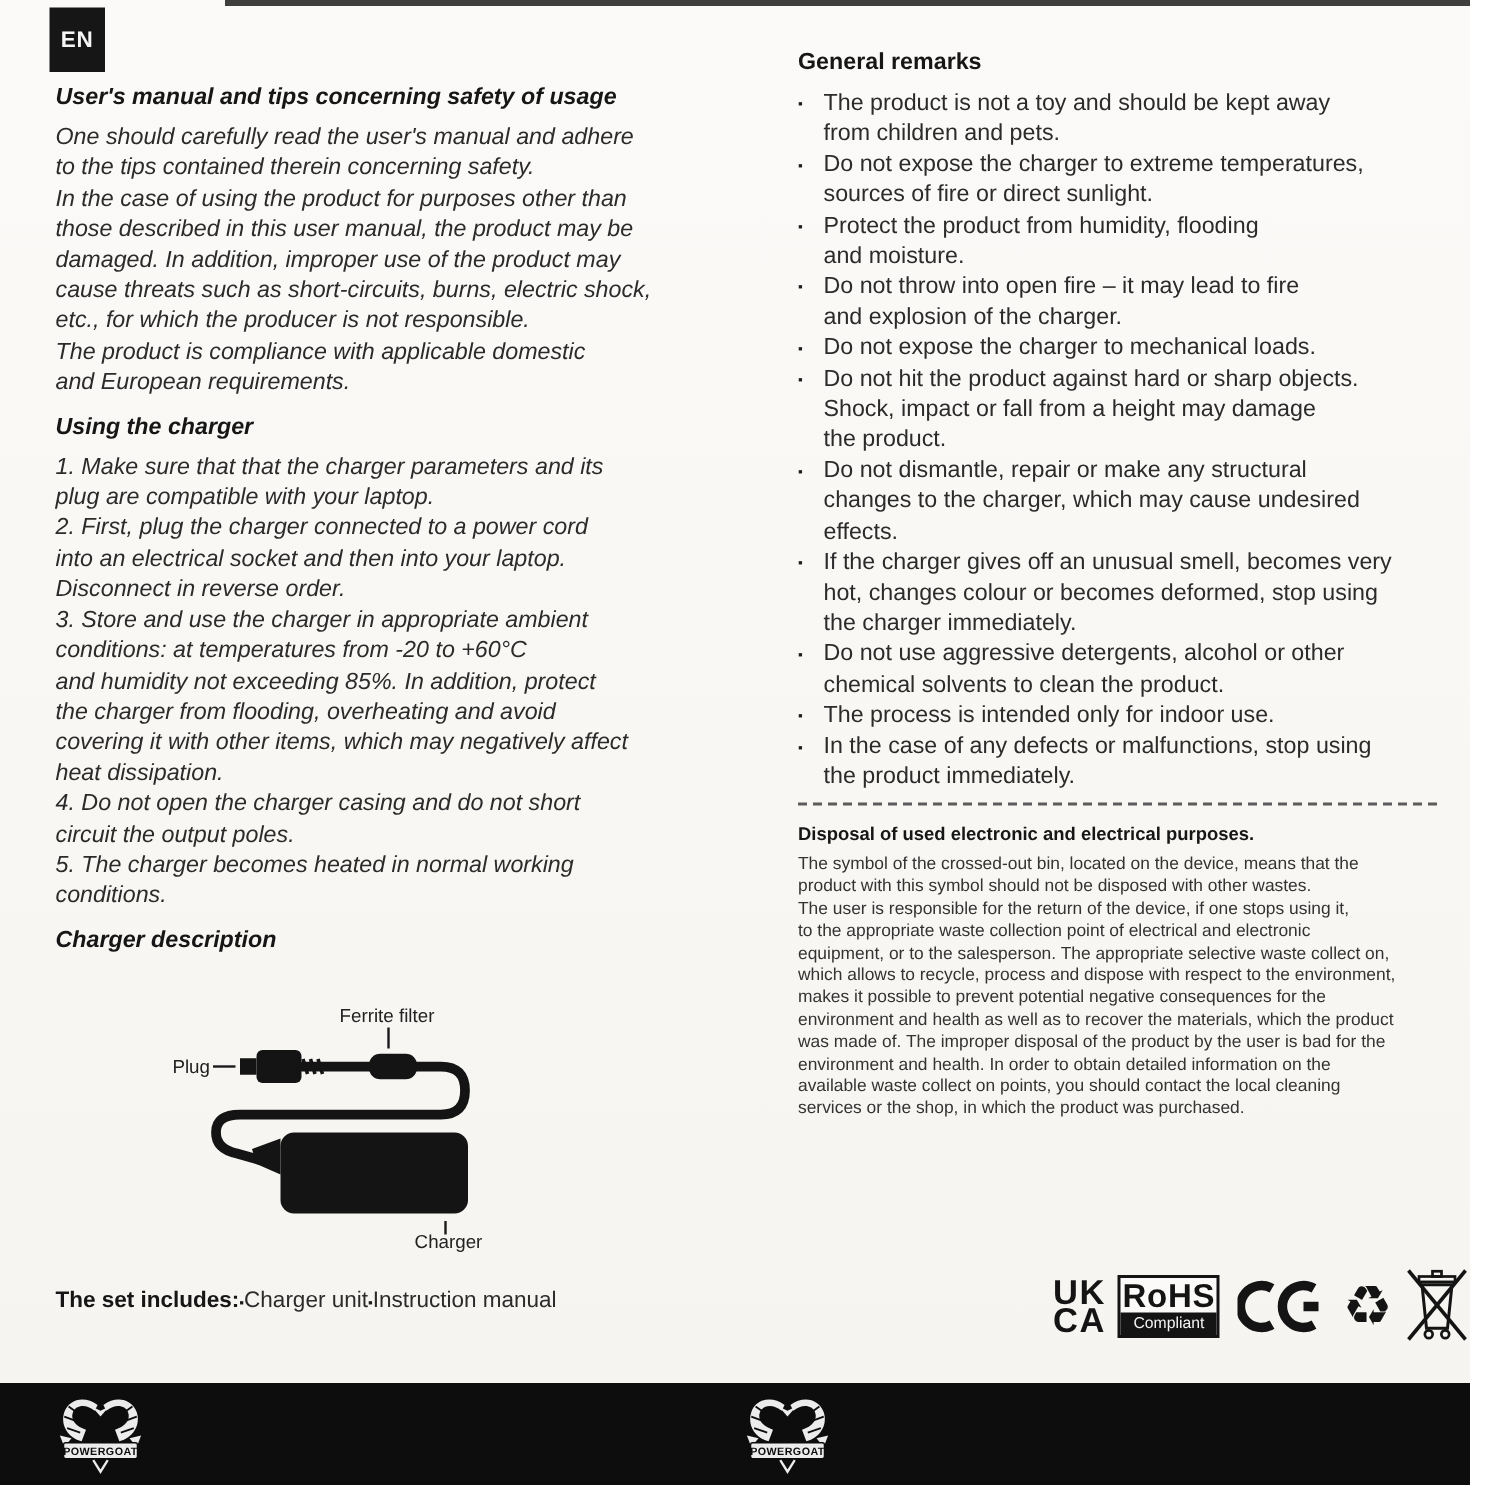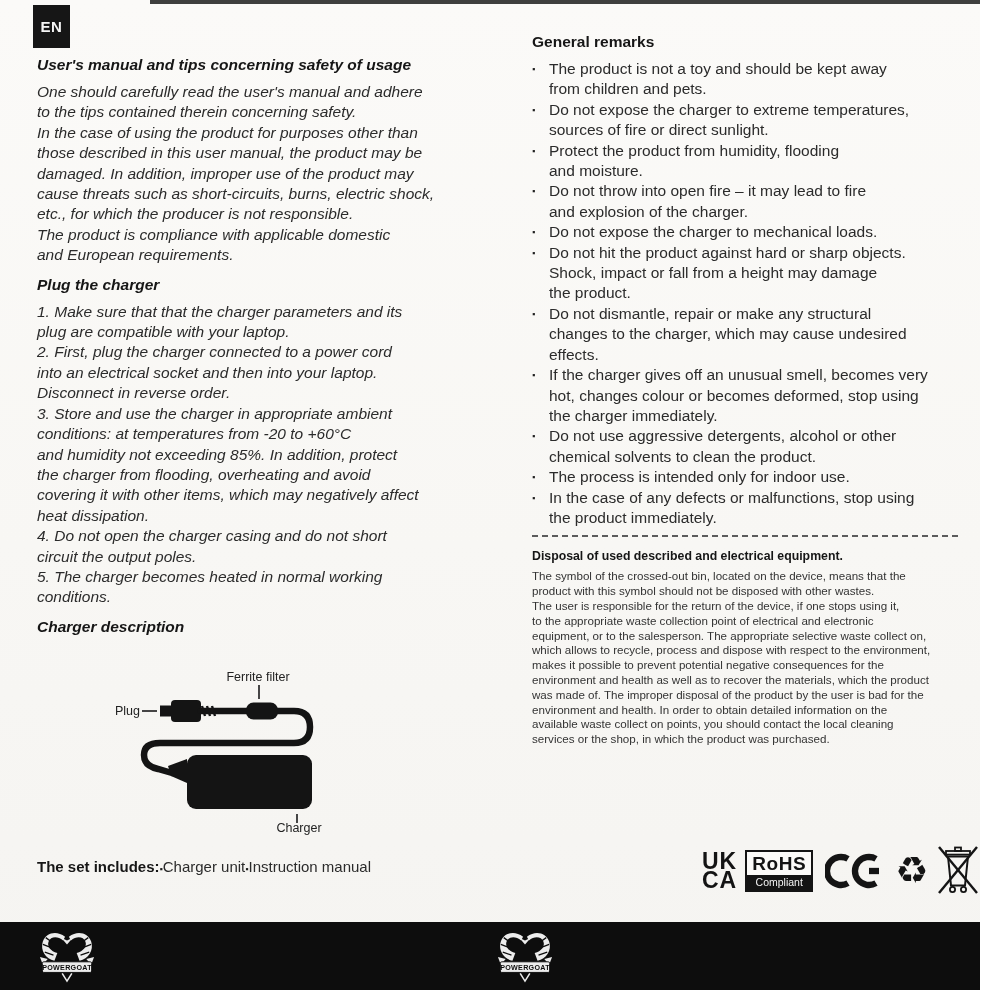--- a/index.html
+++ b/index.html
@@ -39,21 +39,21 @@
   .lbl-charger{left:259px;top:821px;width:80px;text-align:center;}
   .diagram-svg{position:absolute;left:108px;top:665px;}
   
   .set-row{position:absolute;left:37px;top:858px;font-size:15px;color:#2b2b2b;display:flex;align-items:baseline;gap:0;}
   .set-row .set-label{font-weight:700;color:#161616;}
   .set-row .sbullet{font-size:9px;color:#1e1e1e;}
   
   .badges{position:absolute;left:702px;top:843px;height:56px;display:flex;align-items:center;gap:0;}
   .ukca{font-weight:800;font-size:23px;line-height:19.5px;color:#141414;letter-spacing:1px;margin-right:8px;}
   .rohs{border:2.5px solid #141414;width:64px;text-align:center;background:#fbfaf8;margin-right:12px;}
-  .rohs .r1{font-weight:800;font-size:19px;line-height:23px;color:#141414;letter-spacing:.5px;border-radius:10px;}
+  .rohs .r1{font-weight:800;font-size:22px;line-height:23px;color:#141414;letter-spacing:.5px;border-radius:10px;}
   .rohs .r2{background:#141414;color:#f5f5f5;font-size:10.5px;line-height:15px;}
   .ce{margin-right:10px;}
   .recycle{font-size:37px;line-height:40px;color:#141414;margin-right:8px;}
   
   .footer-bar{position:absolute;left:0;top:922px;width:992px;height:68px;background:#0d0d0d;}
   .goat{position:absolute;top:4px;}
   .goat-1{left:38px;}
   .goat-2{left:496px;}
 </style>
 </head>
@@ -72,21 +72,21 @@
     <p class="body-text pre">One should carefully read the user's manual and adhere
 to the tips contained therein concerning safety.
 In the case of using the product for purposes other than
 those described in this user manual, the product may be
 damaged. In addition, improper use of the product may
 cause threats such as short-circuits, burns, electric shock,
 etc., for which the producer is not responsible.
 The product is compliance with applicable domestic
 and European requirements.</p>
 
-    <h3 class="sec gap-s">Plug the charger</h3>
+    <h3 class="sec gap-s">Using the charger</h3>
     <p class="body-text pre">1. Make sure that that the charger parameters and its
 plug are compatible with your laptop.
 2. First, plug the charger connected to a power cord
 into an electrical socket and then into your laptop.
 Disconnect in reverse order.
 3. Store and use the charger in appropriate ambient
 conditions: at temperatures from -20 to +60°C
 and humidity not exceeding 85%. In addition, protect
 the charger from flooding, overheating and avoid
 covering it with other items, which may negatively affect
@@ -186,21 +186,21 @@
         </li>
       <li class="remark">
           <span class="bullet">▪</span>
           <span class="rtext">In the case of any defects or malfunctions, stop using
 the product immediately.</span>
         </li>
     </ul>
 
     <div class="dashline"></div>
 
-    <div class="disposal-h">Disposal of used described and electrical equipment.</div>
+    <div class="disposal-h">Disposal of used electronic and electrical purposes.</div>
     <div class="disposal-t">The symbol of the crossed-out bin, located on the device, means that the
 product with this symbol should not be disposed with other wastes.
 The user is responsible for the return of the device, if one stops using it,
 to the appropriate waste collection point of electrical and electronic
 equipment, or to the salesperson. The appropriate selective waste collect on,
 which allows to recycle, process and dispose with respect to the environment,
 makes it possible to prevent potential negative consequences for the
 environment and health as well as to recover the materials, which the product
 was made of. The improper disposal of the product by the user is bad for the
 environment and health. In order to obtain detailed information on the

